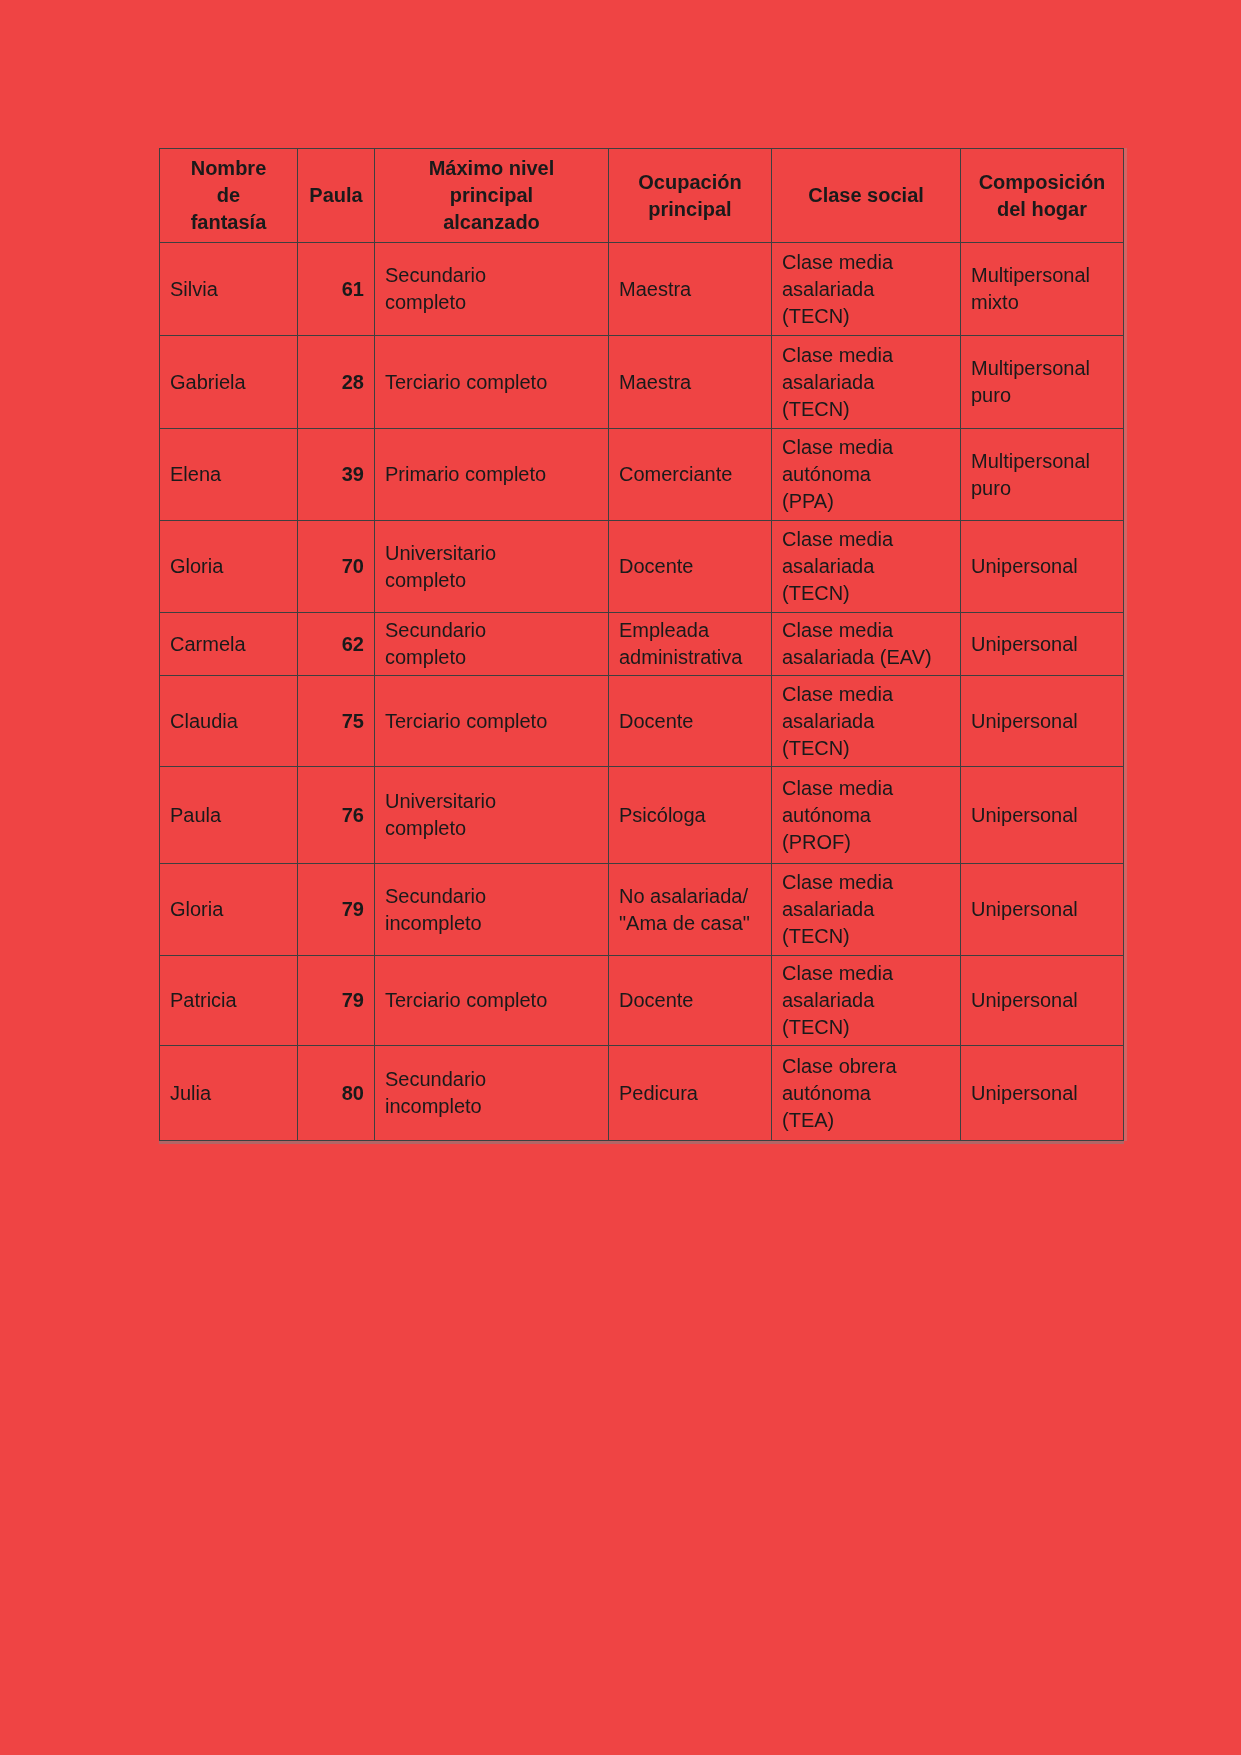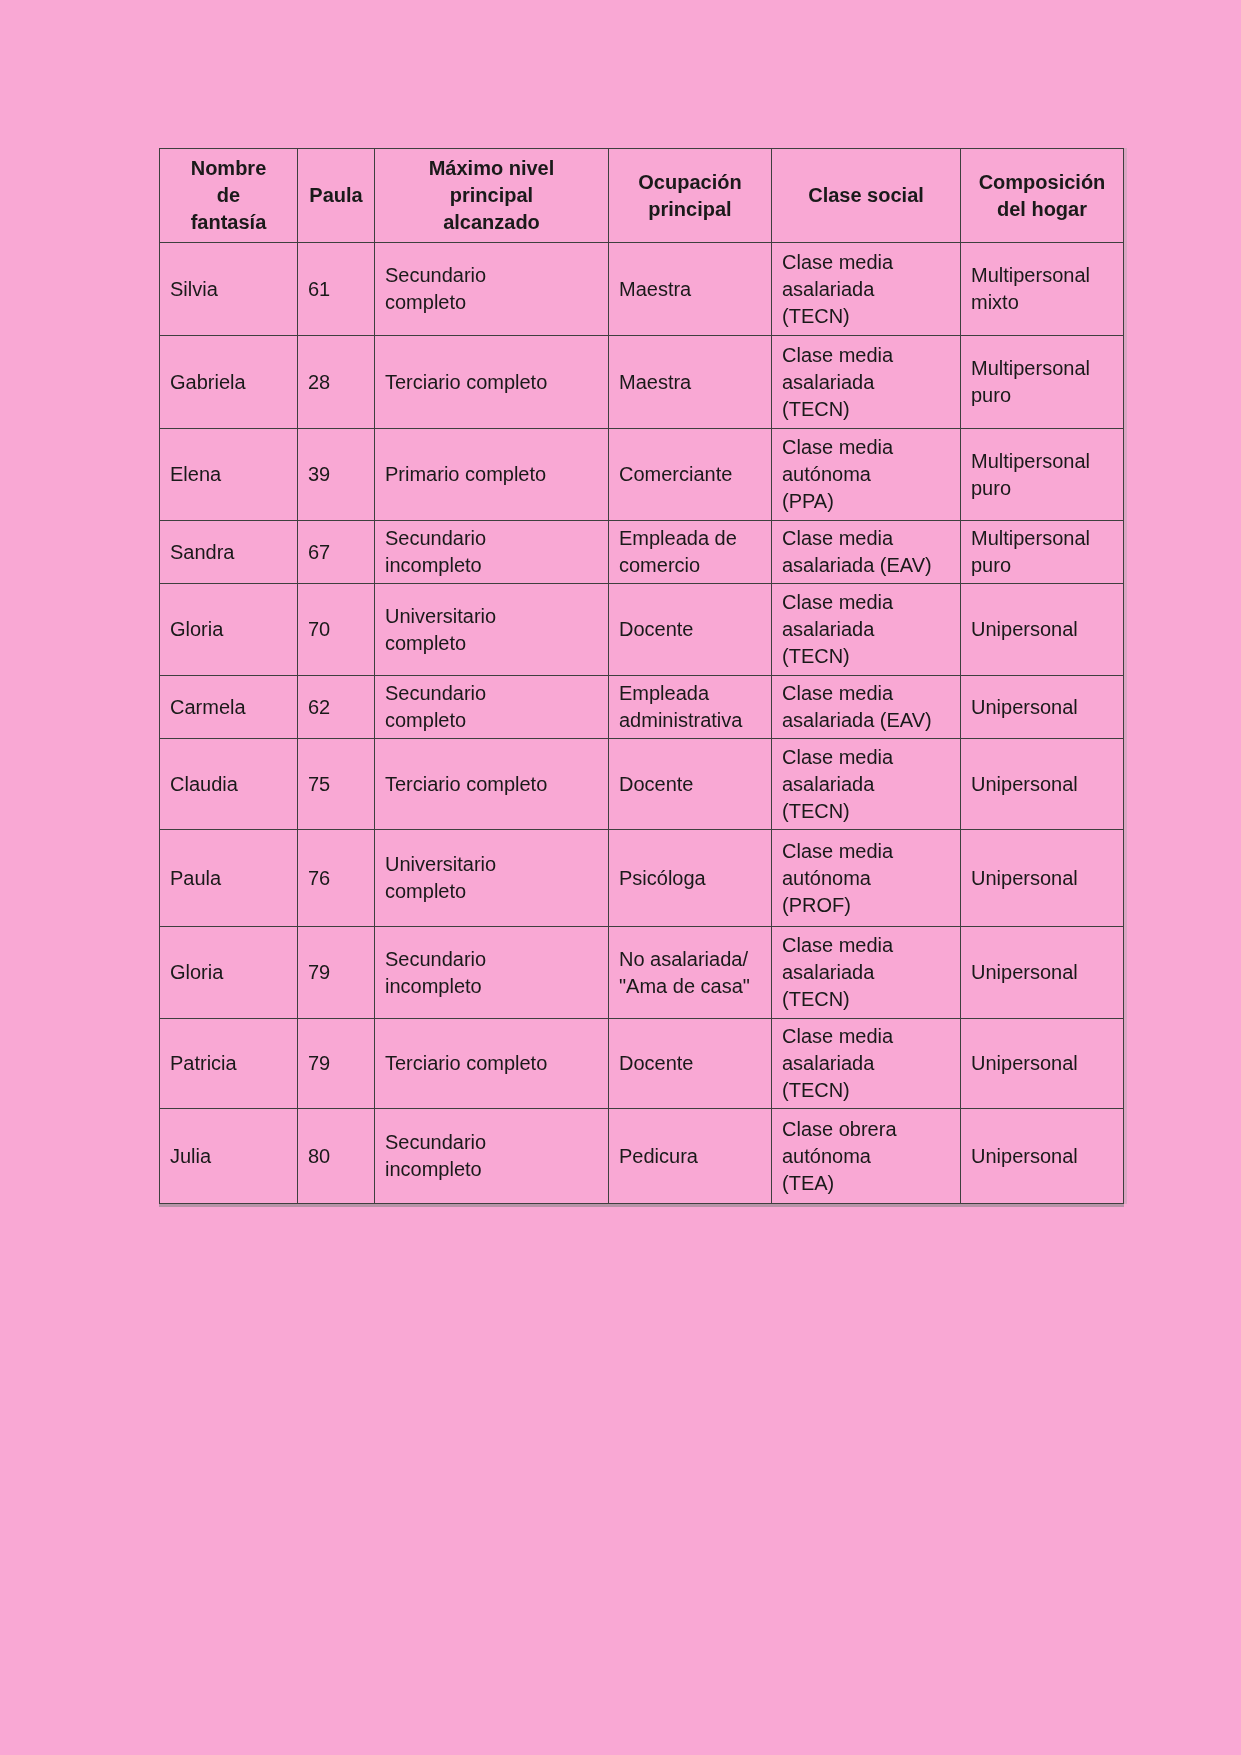--- a/index.html
+++ b/index.html
@@ -1,20 +1,20 @@
 <!DOCTYPE html>
 <html><head>
 <meta charset="utf-8">
 <style>
   html, body { margin: 0; padding: 0; background: #e9e9e9; }
   .page {
     position: relative;
     width: 1241px;
     height: 1755px;
-    background: #f9a8d4;
+    background: #ef4444;
     font-family: "Liberation Sans", "DejaVu Sans", sans-serif;
     color: #1a1a1a;
     overflow: hidden;
   }
   table.doc-table {
     position: absolute;
     left: 159px;
     top: 148px;
     width: 964px;
     border-collapse: collapse;
@@ -35,21 +35,21 @@
     line-height: 27px;
     padding: 4px 10px;
     overflow: hidden;
   }
   th {
     font-weight: 700;
     text-align: center;
     padding: 6px 6px;
   }
   td { text-align: left; }
-  td.center { text-align: left; }
+  td.center { text-align: right; font-weight: bold; }
 </style>
 </head>
 <body>
 
 <div class="page">
   <table class="doc-table">
     <colgroup>
       <col class="c0">
         <col class="c1">
         <col class="c2">
@@ -98,32 +98,20 @@
 puro</td>
       </tr>
       <tr style="height:92px">
         <td>Elena</td>
         <td class="center">39</td>
         <td>Primario completo</td>
         <td>Comerciante</td>
         <td>Clase media
 autónoma
 (PPA)</td>
-        <td>Multipersonal
-puro</td>
-      </tr>
-      <tr style="height:58px">
-        <td>Sandra</td>
-        <td class="center">67</td>
-        <td>Secundario
-incompleto</td>
-        <td>Empleada de
-comercio</td>
-        <td>Clase media
-asalariada (EAV)</td>
         <td>Multipersonal
 puro</td>
       </tr>
       <tr style="height:92px">
         <td>Gloria</td>
         <td class="center">70</td>
         <td>Universitario
 completo</td>
         <td>Docente</td>
         <td>Clase media

